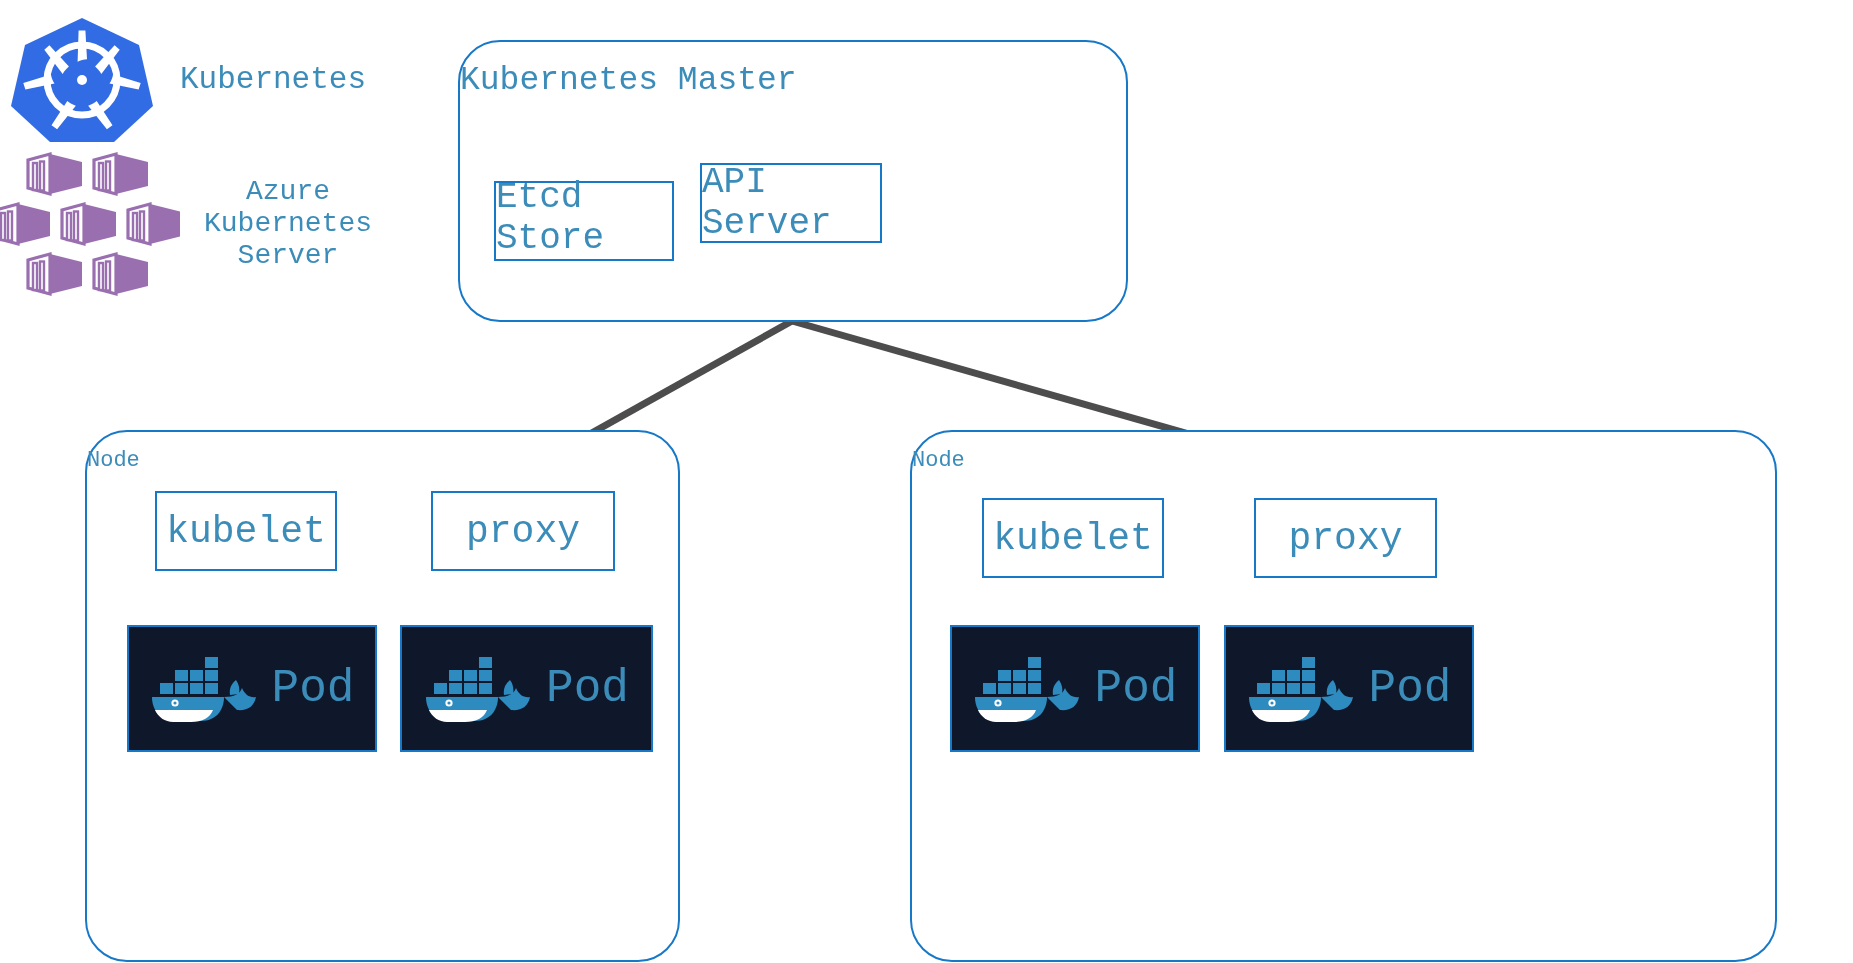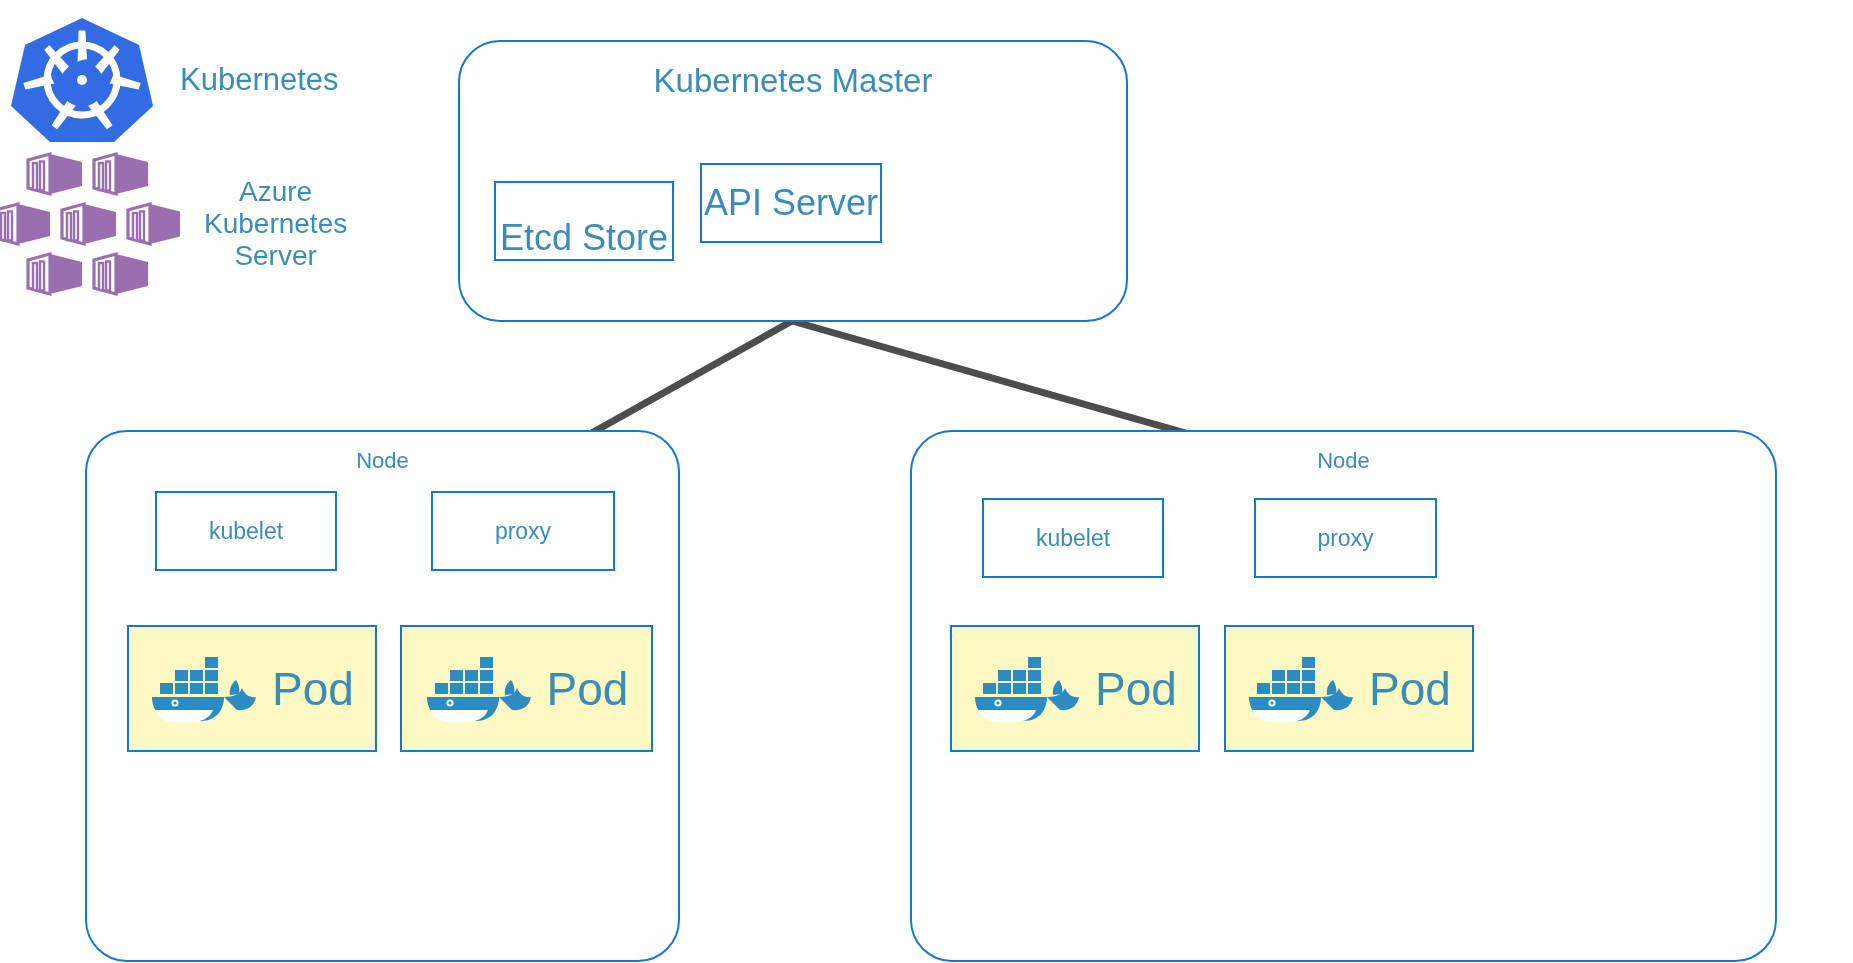--- a/index.html
+++ b/index.html
@@ -1,20 +1,20 @@
 <!DOCTYPE html>
 <html><head>
 <meta charset="utf-8">
 <style>
   html,body{margin:0;padding:0;background:#ffffff;}
   body{
     width:1853px;height:963px;position:relative;overflow:hidden;
     font-family:"Liberation Sans", sans-serif;
   }
-  #stage{position:absolute;left:0;top:0;width:1853px;height:823px;}
+  #stage{position:absolute;left:0;top:0;width:1853px;height:823px;font-family:Liberation Mono, monospace;}
 
   
   .logo-row{position:absolute;display:flex;align-items:center;}
   #k8s-logo-row{left:8px;top:16px;}
   #aks-logo-row{left:0px;top:150px;}
 
   .logo-mark{flex:0 0 auto;display:block;}
 
   .logo-label{
     color:#3C8CB9;
@@ -34,59 +34,58 @@
     background:#ffffff;
     box-sizing:border-box;
   }
   #master-box{left:458px;top:40px;width:670px;height:282px;}
   #node-left-box{left:85px;top:430px;width:595px;height:532px;}
   #node-right-box{left:910px;top:430px;width:867px;height:532px;}
 
   .box-title{
     position:absolute;
     left:0;right:0;
-    text-align:center;
     color:#3C8CB9;
     font-size:33px;
     line-height:1;
   }
   #master-box .box-title{top:22px;}
   .node-title{top:18px;font-size:22px;}
 
   
   .rect{
     position:absolute;
     border:2px solid #1878C8;
     background:#ffffff;
     box-sizing:border-box;
     display:flex;
     align-items:center;
     justify-content:center;
     color:#3C8CB9;
   }
   .comp-rect{font-size:36px;}
-  .svc-rect{font-size:23px;text-align:right;}
+  .svc-rect{font-size:38px;text-align:right;}
 
   
   #etcd-store{left:494px;top:181px;width:180px;height:80px;align-items:flex-end;}
   #api-server{left:700px;top:163px;width:182px;height:80px;}
   #scheduler{left:905px;top:181px;width:183px;height:80px;}
 
   
   #kubelet-left{left:155px;top:491px;width:182px;height:80px;}
   #proxy-left{left:431px;top:491px;width:184px;height:80px;}
   
   #kubelet-right{left:982px;top:498px;width:182px;height:80px;}
   #proxy-right{left:1254px;top:498px;width:183px;height:80px;}
 
   
   .pod-rect{
     position:absolute;
     border:2px solid #1878C8;
-    background:#fef9c3;
+    background:#0f172a;
     box-sizing:border-box;
     display:flex;
     align-items:center;
     justify-content:center;
     gap:14px;
   }
   .pod-label{color:#3C8CB9;font-size:46px;line-height:1;}
   #pod-l1{left:127px;top:625px;width:250px;height:127px;}
   #pod-l2{left:400px;top:625px;width:253px;height:127px;}
   #pod-r1{left:950px;top:625px;width:250px;height:127px;}

